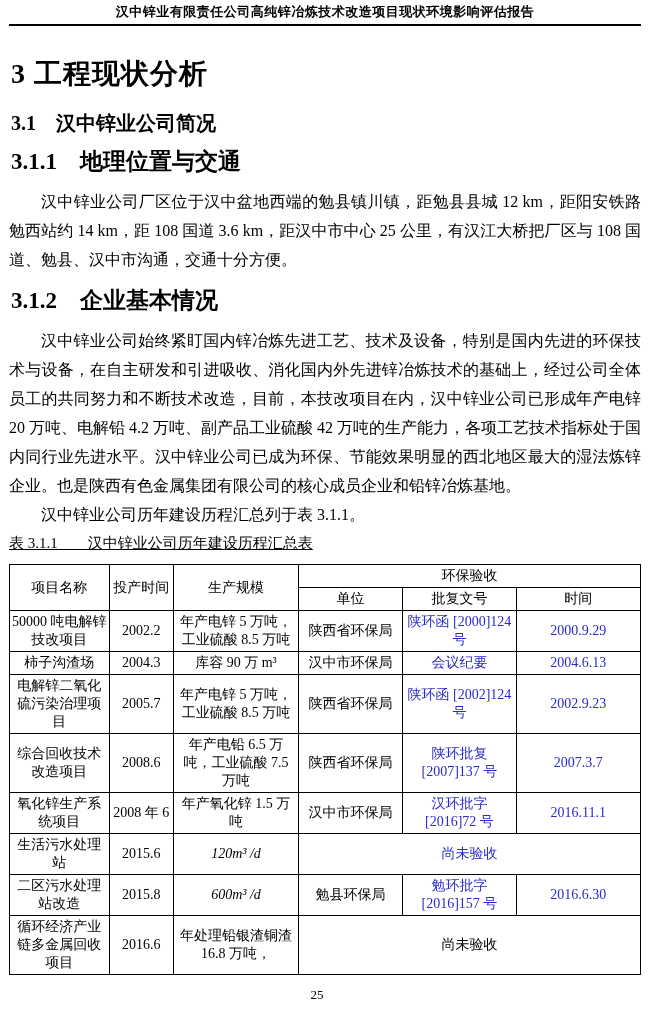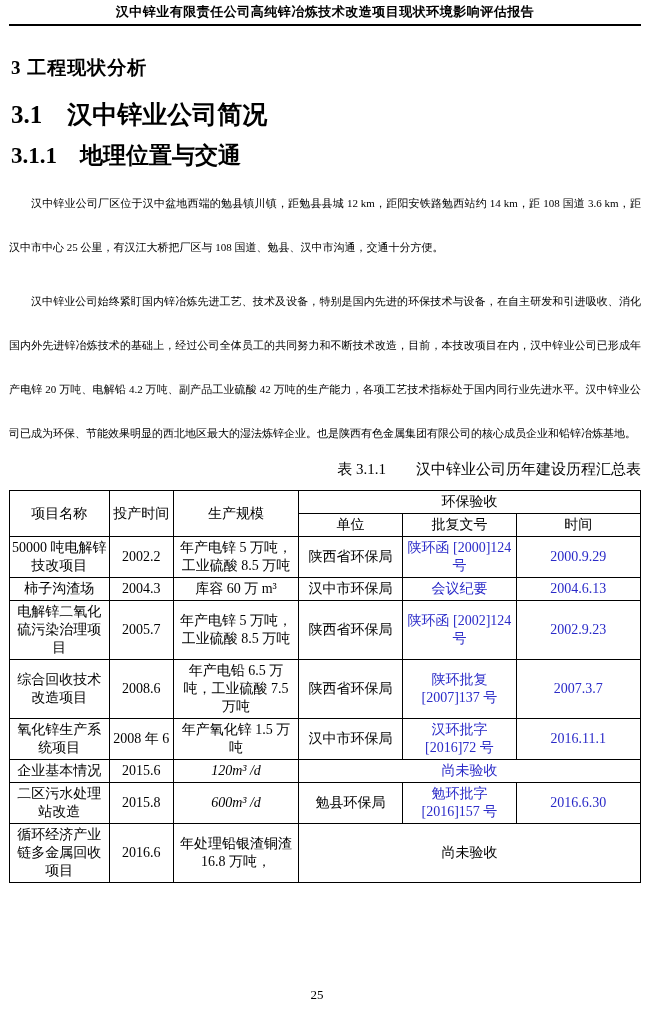--- a/index.html
+++ b/index.html
@@ -21,52 +21,53 @@
     padding-top:3px;
     letter-spacing:0.5px;
     white-space:nowrap;
   }
   .header-rule {
     border:none;
     border-top:2px solid #000;
     margin:3px 0 0 0;
   }
   .h1 {
-    font-size:19px;
+    font-size:28px;
     font-weight:bold;
     margin:29px 0 0 2px;
     letter-spacing:1px;
     white-space:pre-wrap;
   }
   .h2 {
-    font-size:25px;
+    font-size:20px;
     font-weight:bold;
     margin:17px 0 0 2px;
     white-space:pre-wrap;
   }
   .h3 {
     font-size:23px;
     font-weight:bold;
     margin:9px 0 0 2px;
     white-space:pre-wrap;
   }
   .h3-2 { margin-top:11px; }
   .para {
-    font-size:11px;
-    line-height:44px;
+    font-size:16px;
+    line-height:29px;
     text-align:justify;
     text-indent:2em;
     margin:10px 0 0 0;
   }
   .para-note { margin-top:0; }
   .table-caption {
-    text-align:right;
+    text-align:left;
     font-size:15px;
     margin:5px 0 11px 0;
     white-space:pre-wrap;
+    text-decoration:underline;
   }
   table.history {
     width:100%;
     border-collapse:collapse;
     table-layout:fixed;
     border-radius:6px;
   }
   table.history th, table.history td {
     border:1px solid #000;
     text-align:center;
@@ -96,23 +97,25 @@
   <hr class="header-rule">
 
   <div class="h1">3 工程现状分析</div>
 
   <div class="h2">3.1　汉中锌业公司简况</div>
 
   <div class="h3">3.1.1　地理位置与交通</div>
 
   <p class="para">汉中锌业公司厂区位于汉中盆地西端的勉县镇川镇，距勉县县城 12 km，距阳安铁路勉西站约 14 km，距 108 国道 3.6 km，距汉中市中心 25 公里，有汉江大桥把厂区与 108 国道、勉县、汉中市沟通，交通十分方便。</p>
 
+  <div class="h3 h3-2">3.1.2　企业基本情况</div>
 
   <p class="para">汉中锌业公司始终紧盯国内锌冶炼先进工艺、技术及设备，特别是国内先进的环保技术与设备，在自主研发和引进吸收、消化国内外先进锌冶炼技术的基础上，经过公司全体员工的共同努力和不断技术改造，目前，本技改项目在内，汉中锌业公司已形成年产电锌 20 万吨、电解铅 4.2 万吨、副产品工业硫酸 42 万吨的生产能力，各项工艺技术指标处于国内同行业先进水平。汉中锌业公司已成为环保、节能效果明显的西北地区最大的湿法炼锌企业。也是陕西有色金属集团有限公司的核心成员企业和铅锌冶炼基地。</p>
 
+  <p class="para para-note">汉中锌业公司历年建设历程汇总列于表 3.1.1。</p>
 
   <div class="table-caption">表 3.1.1　　汉中锌业公司历年建设历程汇总表</div>
 
   <table class="history">
     <colgroup>
       <col style="width:15.8%">
       <col style="width:10.2%">
       <col style="width:19.8%">
       <col style="width:16.5%">
       <col style="width:18.0%">
@@ -136,21 +139,21 @@
           <td>50000 吨电解锌技改项目</td>
           <td>2002.2</td>
           <td>年产电锌 5 万吨，工业硫酸 8.5 万吨</td>
           <td>陕西省环保局</td>
           <td class="blue">陕环函 [2000]124 号</td>
           <td class="blue">2000.9.29</td>
         </tr>
         <tr>
           <td>柿子沟渣场</td>
           <td>2004.3</td>
-          <td>库容 60 万 m³</td>
+          <td>库容 90 万 m³</td>
           <td>汉中市环保局</td>
           <td class="blue">会议纪要</td>
           <td class="blue">2004.6.13</td>
         </tr>
         <tr>
           <td>电解锌二氧化硫污染治理项目</td>
           <td>2005.7</td>
           <td>年产电锌 5 万吨，工业硫酸 8.5 万吨</td>
           <td>陕西省环保局</td>
           <td class="blue">陕环函 [2002]124 号</td>
@@ -166,21 +169,21 @@
         </tr>
         <tr>
           <td>氧化锌生产系统项目</td>
           <td>2008 年 6</td>
           <td>年产氧化锌 1.5 万吨</td>
           <td>汉中市环保局</td>
           <td class="blue">汉环批字 [2016]72 号</td>
           <td class="blue">2016.11.1</td>
         </tr>
         <tr>
-          <td>企业基本情况</td>
+          <td>生活污水处理站</td>
           <td>2015.6</td>
           <td class="big-num">120m³ /d</td>
           <td colspan="3" class="blue">尚未验收</td>
         </tr>
         <tr>
           <td>二区污水处理站改造</td>
           <td>2015.8</td>
           <td class="big-num">600m³ /d</td>
           <td>勉县环保局</td>
           <td class="blue">勉环批字 [2016]157 号</td>

